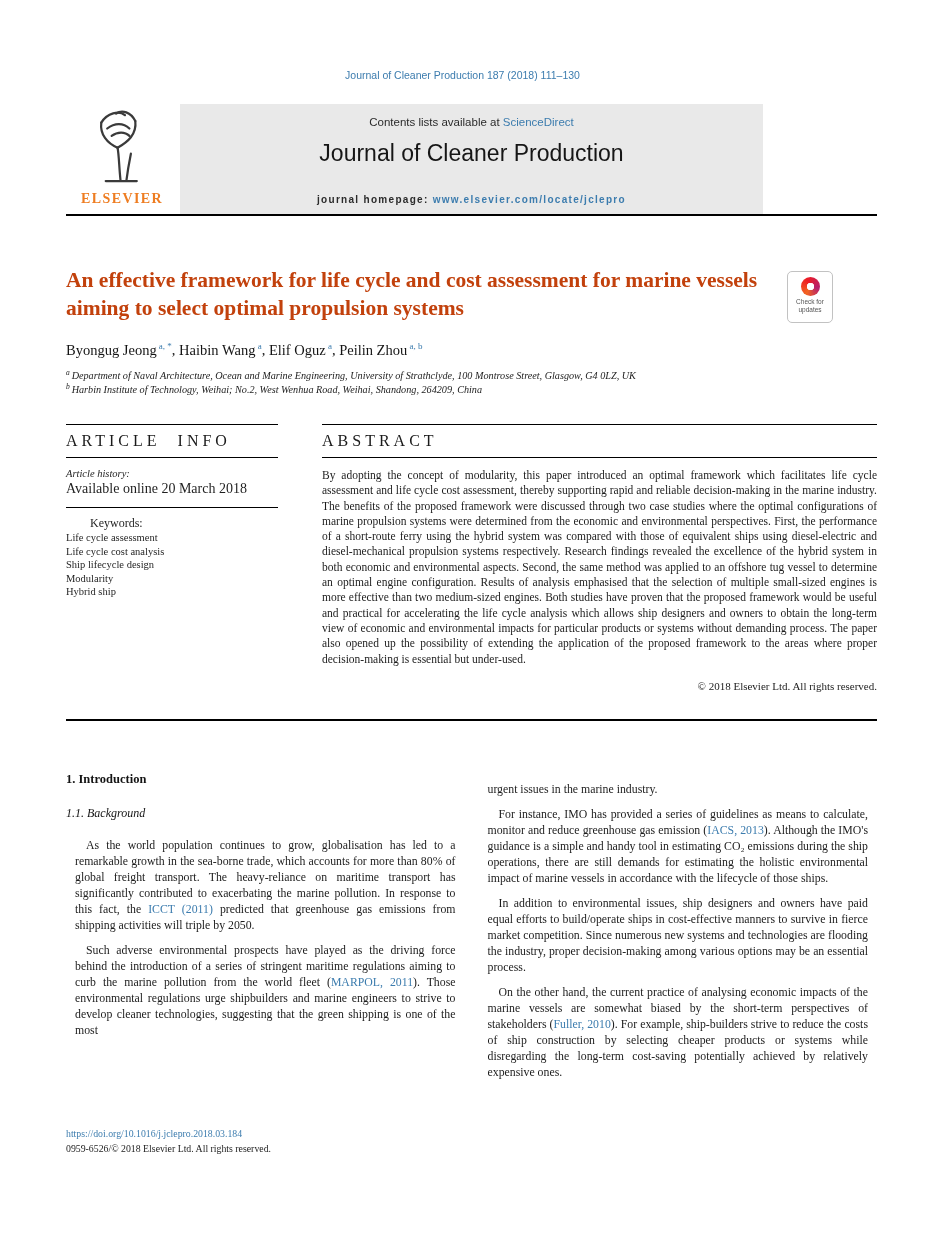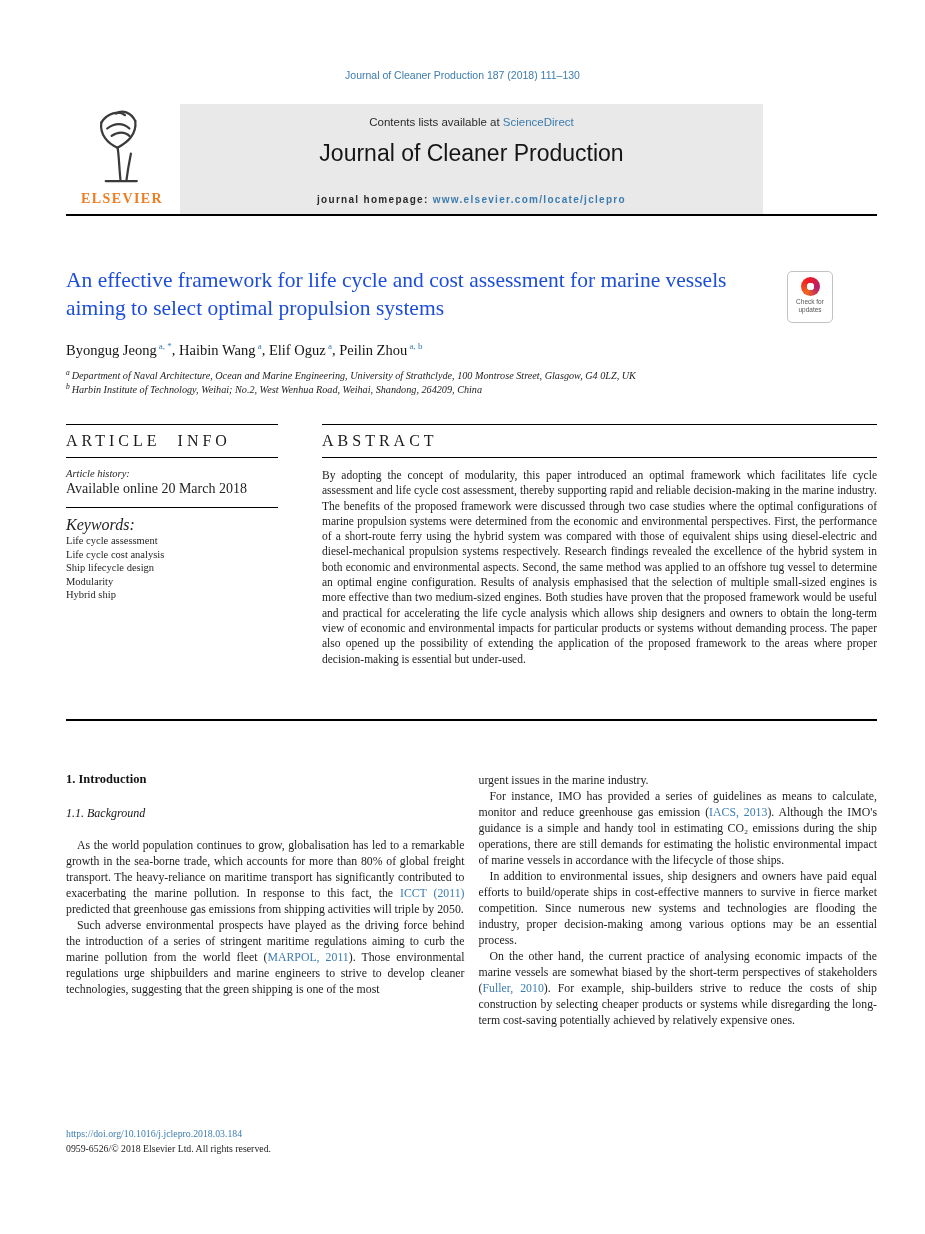--- a/index.html
+++ b/index.html
@@ -59,22 +59,22 @@
   .mountain{position:absolute;}
   .m1{bottom:12px;left:-12px;width:70px;height:48px;background:#e9eef3;
     clip-path:polygon(50% 0,100% 100%,0 100%);}
   .m2{bottom:8px;right:-16px;width:82px;height:58px;background:#c9d5e0;opacity:.92;
     clip-path:polygon(45% 0,100% 100%,0 100%);}
 
   .rule-head{position:absolute;top:214px;left:66px;right:48px;height:2px;background:#000;}
 
   
   .title{
-    position:absolute;top:266px;left:66px;width:705px;margin:0;font-weight:normal;
-    font-size:21.5px;line-height:28px;color:#1d4ed8;
+    position:absolute;top:266px;left:66px;width:705px;margin:0;font-weight:bold;
+    font-size:21.5px;line-height:28px;color:#c2410c;
   }
   .check-badge{
     position:absolute;left:787px;top:271px;width:46px;height:52px;background:#fff;
     border:1px solid #c2c2c2;border-radius:5px;display:flex;flex-direction:column;align-items:center;
     font-family:"Liberation Sans","DejaVu Sans",sans-serif;
   }
   .crossmark-icon{
     width:19px;height:19px;border-radius:50%;margin:5px auto 2px;
     background:
       radial-gradient(circle at 50% 50%, #fff 0 3.5px, rgba(255,255,255,0) 4px),
@@ -91,36 +91,36 @@
   .meta-section{position:absolute;top:424px;left:66px;right:48px;display:flex;gap:44px;align-items:flex-start;}
   .article-info{width:212px;flex:0 0 212px;}
   .abstract{flex:1;}
   .col-heading{
     border-top:1.3px solid #000;border-bottom:1.3px solid #000;
     padding:7px 0 7px;font-size:16px;letter-spacing:4px;word-spacing:9px;color:#1a1a1a;
   }
   .history-label{font-style:italic;font-size:10.5px;margin-top:10px;}
   .history-value{font-size:14px;margin-top:2px;}
   .info-divider{border-top:1px solid #000;margin-top:10px;}
-  .keywords-label{font-style:italic;font-size:16px;margin-top:8px;}
+  .keywords-label{font-size:12px;margin-top:8px;margin-left:24px;}
   .kw{font-size:10.5px;line-height:13.5px;}
   .abstract-text{
     margin:10px 0 0;font-size:11.5px;line-height:15.3px;text-align:justify;color:#1c1c1c;
   }
   .abstract-copyright{margin-top:13px;text-align:right;font-size:11px;color:#1c1c1c;}
 
   .rule-mid{position:absolute;top:719px;left:66px;right:48px;height:1.8px;background:#000;}
 
   
   .body-cols{position:absolute;top:772px;left:66px;right:48px;display:flex;gap:14px;align-items:flex-start;}
   .col{flex:1;min-width:0;}
   .sec-h{font-size:12.5px;font-weight:bold;margin:0 0 19px;color:#141414;}
   .sub-h{font-size:12px;font-style:italic;font-weight:normal;margin:0 0 16px;color:#141414;}
   .body-cols p{
-    margin:0;font-size:11.8px;line-height:16px;text-align:justify;text-indent:11px;color:#1c1c1c;
+    margin:9px;font-size:11.8px;line-height:16px;text-align:justify;text-indent:11px;color:#1c1c1c;
   }
   .body-cols p.noindent{text-indent:0;}
 
   
   .footnote{position:absolute;left:66px;top:1070px;width:390px;font-size:9.8px;color:#222;}
   .fn-rule{width:76px;border-top:1px solid #000;margin-bottom:9px;}
   .fn-line{line-height:13px;}
   .fn-email{padding-left:10px;}
   .em-label{font-style:italic;}
   .footer{position:absolute;left:66px;top:1128px;font-size:9.8px;}
@@ -189,20 +189,21 @@
           <div class="kw">Life cycle cost analysis</div>
           <div class="kw">Ship lifecycle design</div>
           <div class="kw">Modularity</div>
           <div class="kw">Hybrid ship</div>
         </div>
     </div>
 
     <div class="abstract">
       <div class="col-heading">ABSTRACT</div>
       <p class="abstract-text">By adopting the concept of modularity, this paper introduced an optimal framework which facilitates life cycle assessment and life cycle cost assessment, thereby supporting rapid and reliable decision-making in the marine industry. The benefits of the proposed framework were discussed through two case studies where the optimal configurations of marine propulsion systems were determined from the economic and environmental perspectives. First, the performance of a short-route ferry using the hybrid system was compared with those of equivalent ships using diesel-electric and diesel-mechanical propulsion systems respectively. Research findings revealed the excellence of the hybrid system in both economic and environmental aspects. Second, the same method was applied to an offshore tug vessel to determine an optimal engine configuration. Results of analysis emphasised that the selection of multiple small-sized engines is more effective than two medium-sized engines. Both studies have proven that the proposed framework would be useful and practical for accelerating the life cycle analysis which allows ship designers and owners to obtain the long-term view of economic and environmental impacts for particular products or systems without demanding process. The paper also opened up the possibility of extending the application of the proposed framework to the areas where proper decision-making is essential but under-used.</p>
+      <div class="abstract-copyright">© 2018 Elsevier Ltd. All rights reserved.</div>
     </div>
   </div>
 
   <div class="rule-mid"></div>
 
   <div class="body-cols">
     <div class="col">
       <h2 class="sec-h">1. Introduction</h2>
       <h3 class="sub-h">1.1. Background</h3>
       <div>

